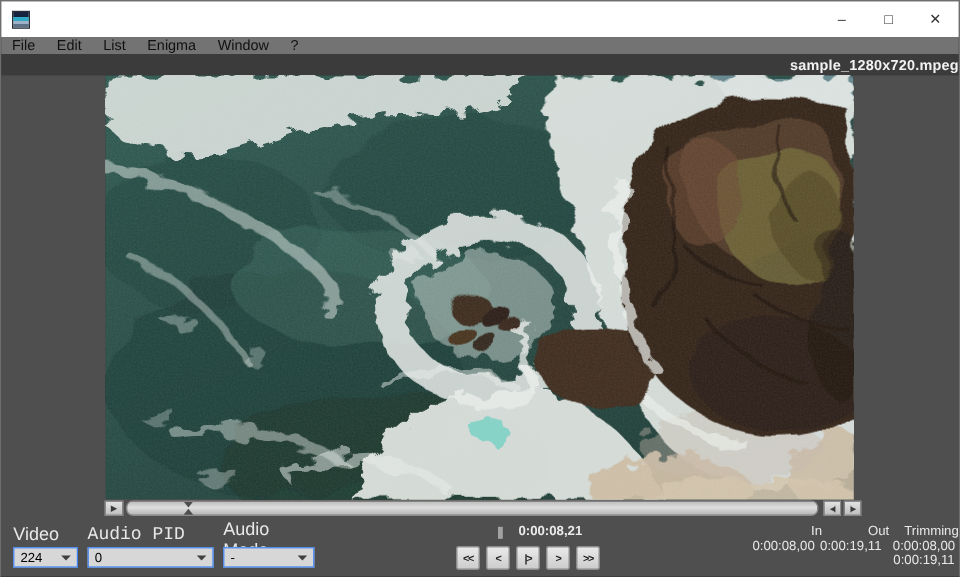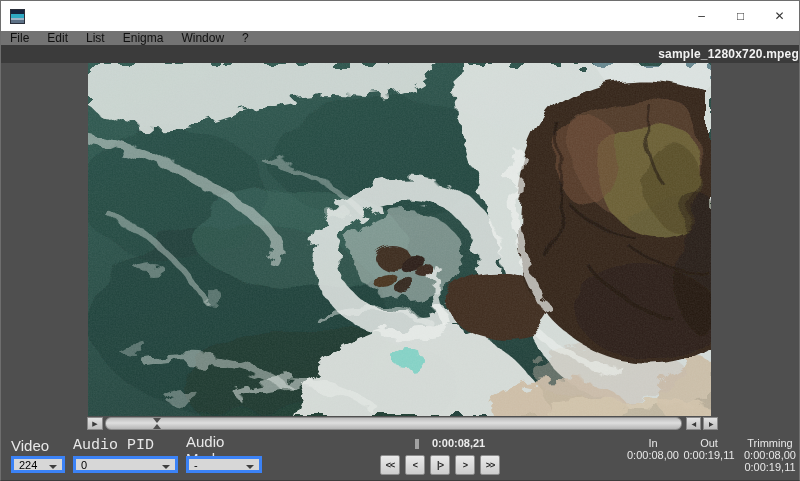--- a/index.html
+++ b/index.html
@@ -35,31 +35,31 @@
   .scrub-track{flex:1;margin:0 2px;box-sizing:border-box;border:1px solid #8b8b8b;border-radius:6px;
     background:linear-gradient(180deg,#bdbdbd,#dedede 45%,#b5b5b5);position:relative;}
   .playhead{position:absolute;left:47px;top:0;width:9px;height:11px;}
   .playhead::before{content:"";position:absolute;left:0;top:0;border-left:4px solid transparent;
     border-right:4px solid transparent;border-top:5px solid #4e4e4e;}
   .playhead::after{content:"";position:absolute;left:0;bottom:0;border-left:4px solid transparent;
     border-right:4px solid transparent;border-bottom:5px solid #4e4e4e;}
   .scrub-step{width:15px;font-size:6px;letter-spacing:-1px;margin-left:2px;}
   
   .panel-label{position:absolute;font-size:15px;color:#e8e8e8;text-align:left;}
-  .combo{position:absolute;height:17px;box-sizing:border-box;background:#d7d7d7;border:3px solid #3b82f6;
+  .combo{position:absolute;height:17px;box-sizing:border-box;background:#d7d7d7;border:1px solid #3b82f6;
     display:flex;align-items:center;padding:0 16px 0 5px;font-size:11px;color:#000;}
   .combo .chev{position:absolute;right:5px;top:6px;width:0;height:0;
     border-left:4px solid transparent;border-right:4px solid transparent;border-top:4px solid #3f3f3f;}
   .pause-ind{position:absolute;left:414px;top:438px;width:4px;height:10px;background:#a2a2a2;}
   .time-main{position:absolute;left:431px;top:436px;width:80px;font-size:11px;color:#ececec;text-align:left;font-weight:bold;}
   .tbtn{position:absolute;top:454px;width:20px;height:20px;box-sizing:border-box;border:1px solid #8d8d8d;
     border-radius:2px;background:linear-gradient(180deg,#eaeaea,#cccccc);display:flex;align-items:center;
     justify-content:center;font-size:9px;font-weight:bold;color:#1c1c1c;letter-spacing:-1px;padding:0;}
   .tc-col{position:absolute;top:436px;font-size:11px;color:#e8e8e8;text-align:center;line-height:12px;}
-  .tc-col .tc-label{display:block;}
+  .tc-col .tc-label{display:block;text-align:right;}
   .tc-col .tc-val{display:block;}
 </style>
 </head>
 <body>
 
 <div class="window">
 
   <div class="titlebar">
     <div class="app-icon"></div>
     <div class="win-controls">

